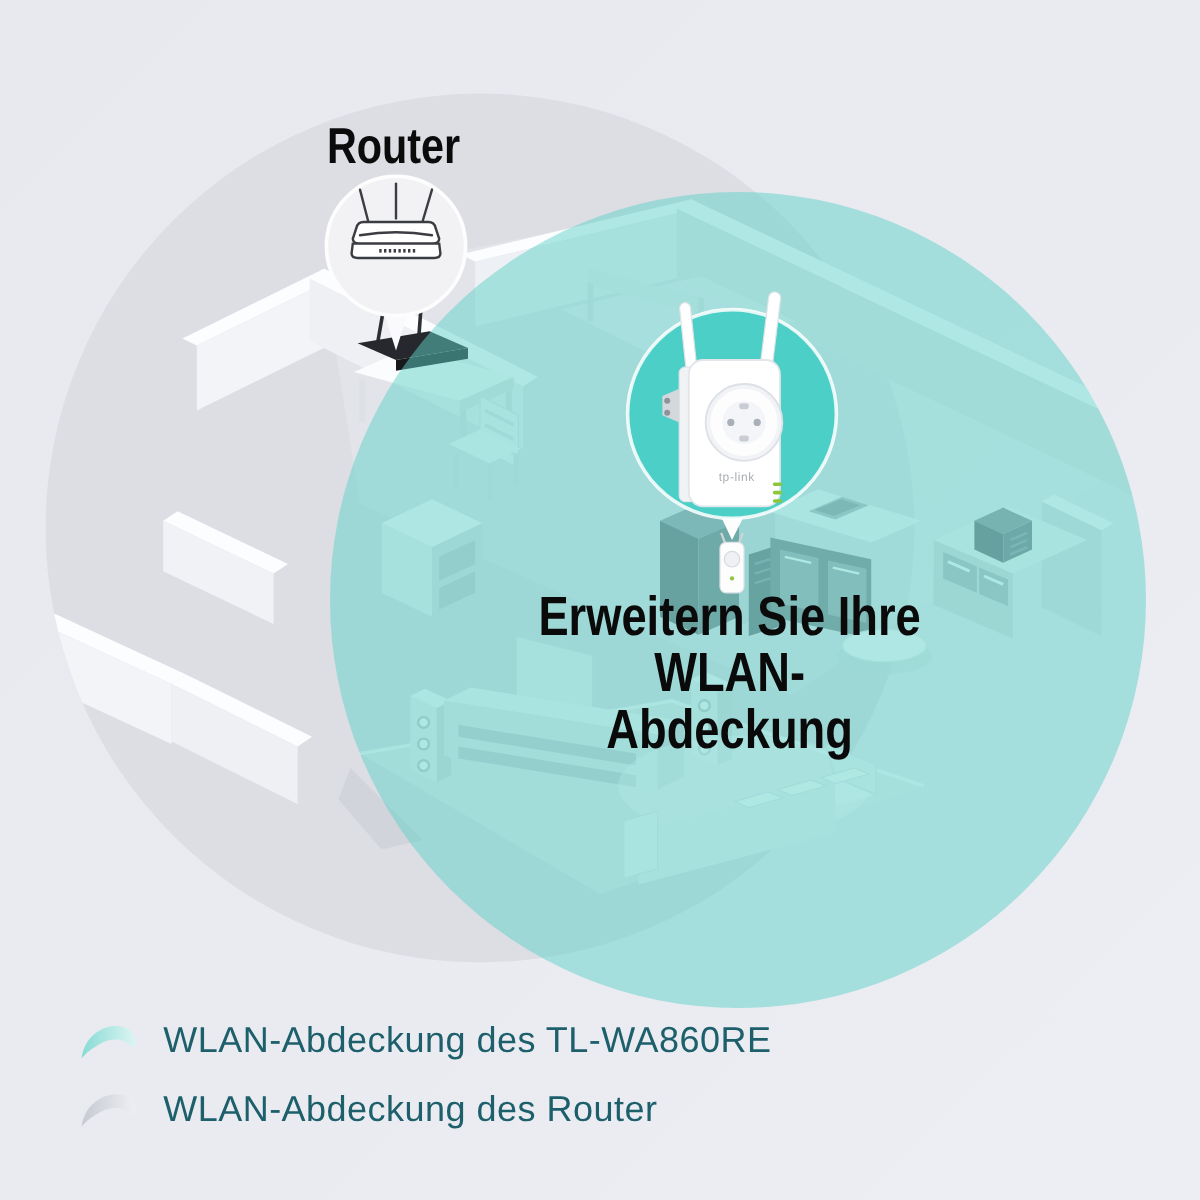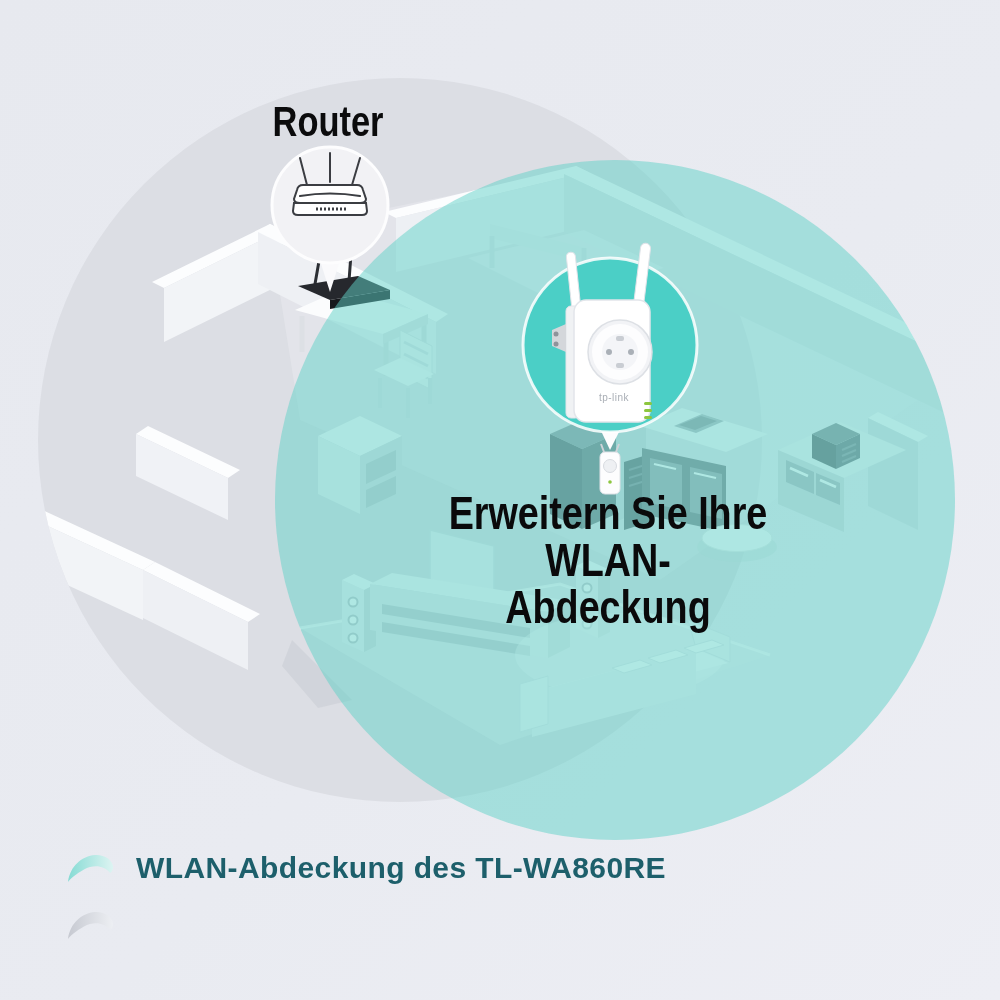--- a/index.html
+++ b/index.html
@@ -12,21 +12,21 @@
   .router-label{
     position:absolute;left:228px;top:98px;width:200px;text-align:center;
     font-size:42px;font-weight:700;color:#0b0b0c;letter-spacing:0px;
     transform:scaleX(.82);transform-origin:50% 50%;
   }
   .headline{
     position:absolute;left:408px;top:490px;width:400px;text-align:center;
     font-size:46px;font-weight:700;line-height:1.02;color:#0a0a0b;
     transform:scaleX(.82);transform-origin:50% 50%;
   }
-  .legend{position:absolute;left:66px;top:848px;display:flex;flex-direction:column;gap:17px;font-weight:bold;}
+  .legend{position:absolute;left:66px;top:848px;display:flex;flex-direction:column;gap:17px;}
   .legend-row{display:flex;align-items:center;gap:20px;height:40px;}
   .legend-icon{width:50px;height:33px;flex:0 0 auto;}
   .legend-label{font-size:30px;color:#1d5f6b;letter-spacing:.4px;white-space:nowrap;}
 </style>
 </head>
 <body>
 
 <div class="stage">
 
   <svg class="scene" viewBox="0 0 1000 1000">
@@ -267,16 +267,17 @@
     <div class="legend-row">
       <svg class="legend-icon" viewBox="0 0 50 33">
         <defs>
           <linearGradient id="legGray" x1="0" y1="0" x2="1" y2="0">
             <stop offset="0" stop-color="#c6c9d1"></stop>
               <stop offset="1" stop-color="#edeff3"></stop>
           </linearGradient>
         </defs>
         <path d="M2,30 C4,14 16,4 29,3 C39,2.5 46,8 47,14 C47.5,17 46,20 44,21 C38,13 27,12.5 18,17.5 C10,22 5,26 2,30 Z" fill="url(#legGray)"></path>
       </svg>
+      <span class="legend-label">WLAN-Abdeckung des Router</span>
     </div>
   </div>
 
 </div>
 
 </body></html>

